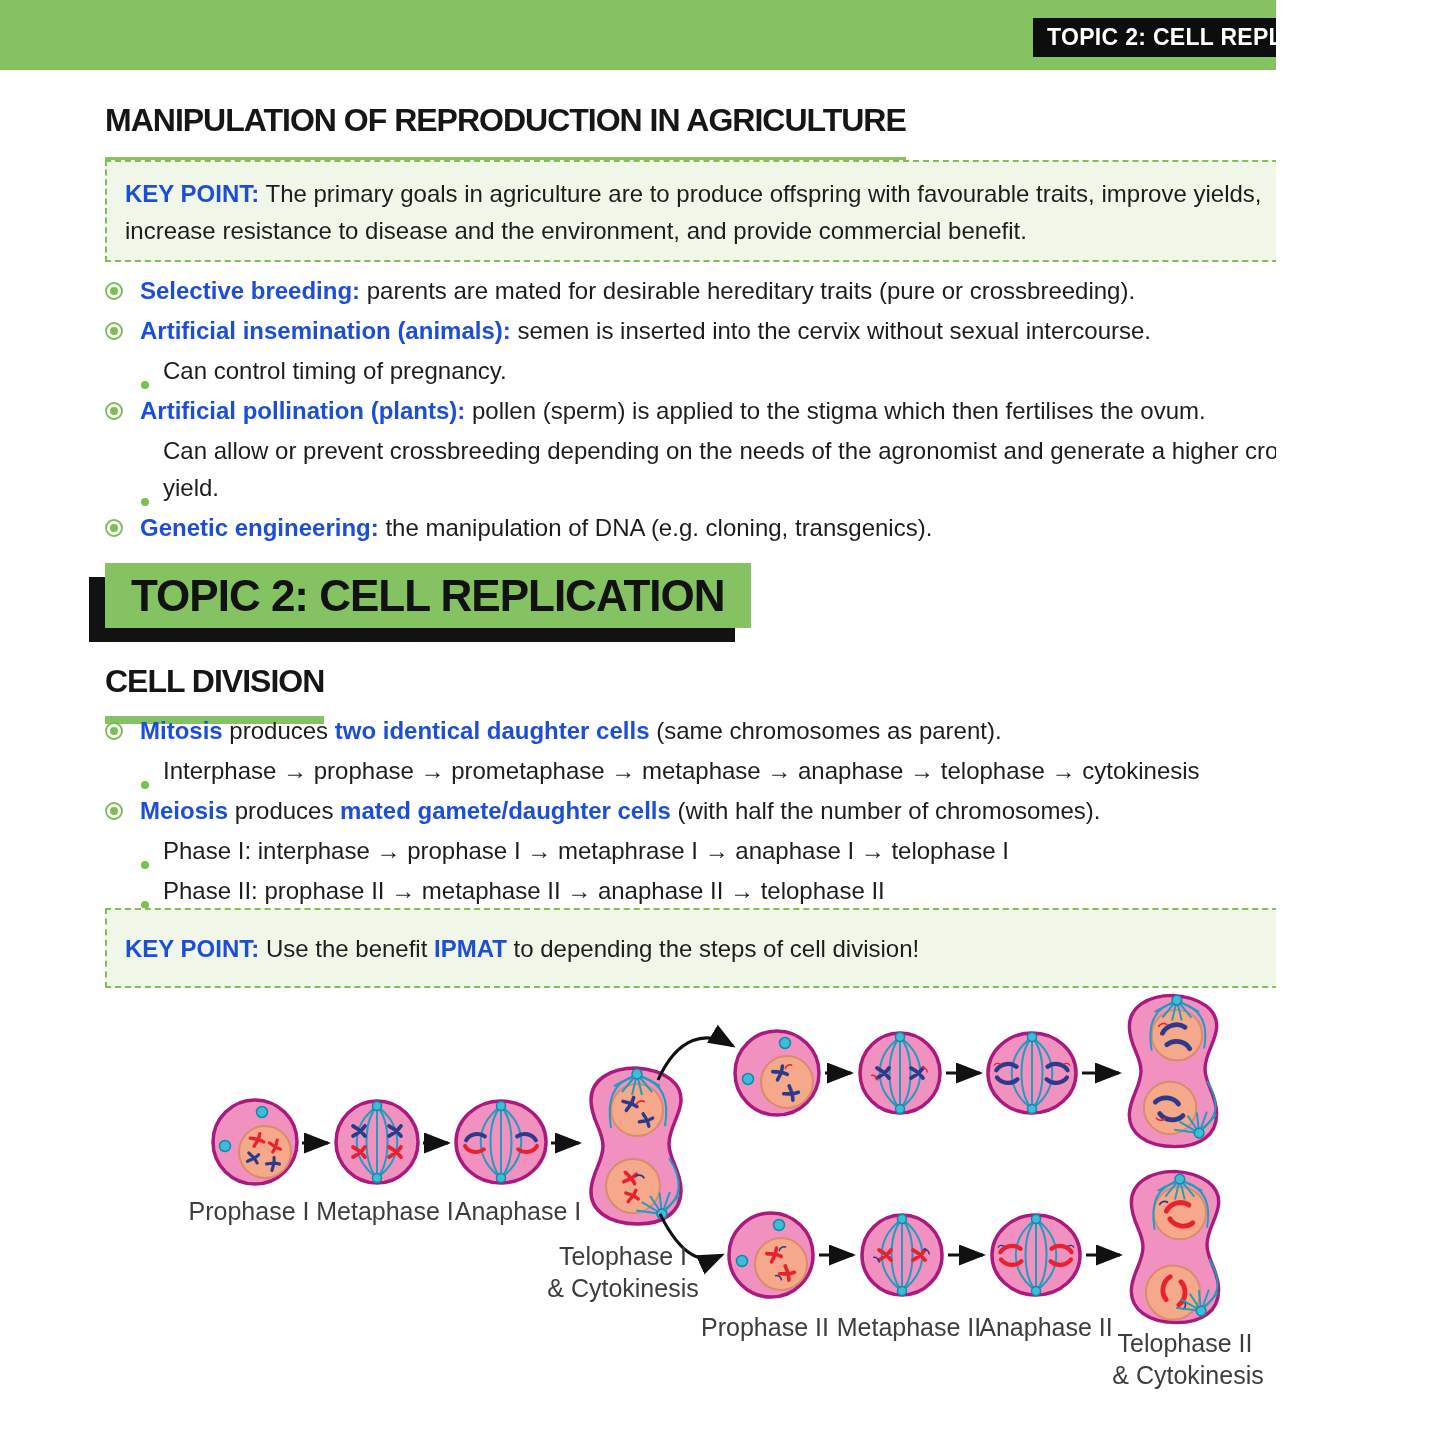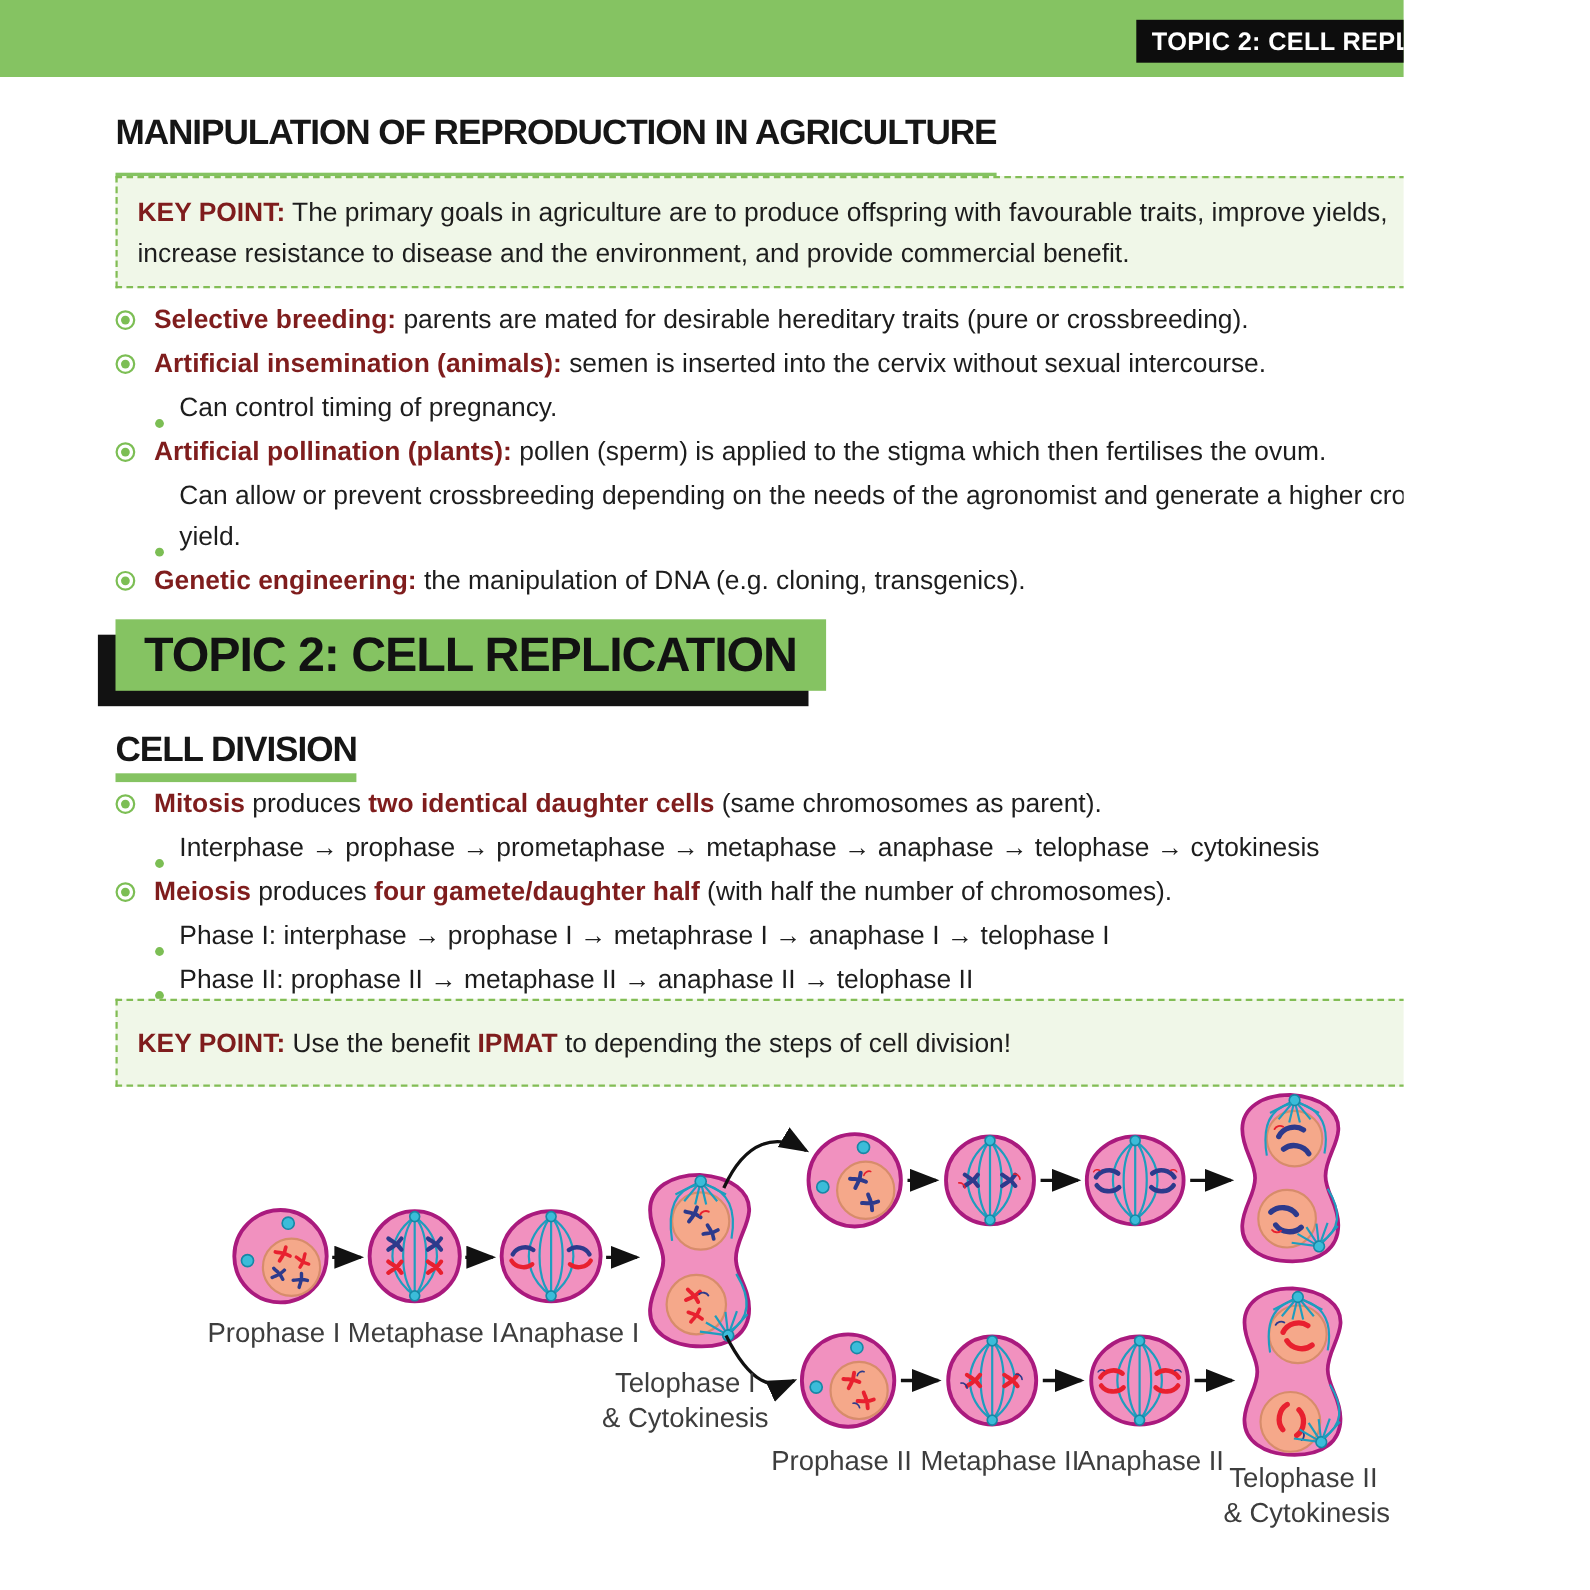--- a/index.html
+++ b/index.html
@@ -8,42 +8,42 @@
   
   .topbar{position:absolute;left:0;top:0;width:1445px;height:70px;background:#85C362;}
   .topbar-corner{position:absolute;right:0;top:0;width:90px;height:70px;background:#A6D584;}
   .toptag{position:absolute;left:1033px;top:18px;width:359px;height:39px;background:#0d0d0d;
           display:flex;align-items:center;justify-content:center;color:#ffffff;
           font-weight:bold;font-size:23px;letter-spacing:.3px;}
   
   .h1{position:absolute;left:105px;top:102px;font-size:32px;font-weight:bold;letter-spacing:-1px;
       color:#161616;border-bottom:9px solid #85C362;padding-bottom:18px;display:inline-block;}
   .h2{position:absolute;left:105px;top:663px;font-size:32px;font-weight:bold;letter-spacing:-1px;
-      color:#161616;border-bottom:8px solid #85C362;padding-bottom:3px;display:inline-block;}
+      color:#161616;border-bottom:8px solid #85C362;padding-bottom:16px;display:inline-block;}
   .big-title{position:absolute;left:105px;top:563px;height:65px;line-height:65px;background:#85C362;
       color:#121212;font-size:44px;font-weight:bold;letter-spacing:-1px;padding:0 26px;
       box-shadow:-16px 14px 0 0 #121212;display:inline-block;}
   
   .kp{position:absolute;left:105px;width:1233px;background:#F0F7E8;border:2px dashed #82BD55;
       font-size:24px;line-height:37px;color:#1d1d1d;box-sizing:border-box;padding:13px 18px;}
   .kp1{top:160px;height:102px;}
   .kp2{top:908px;height:80px;display:flex;align-items:center;}
   
   .list{position:absolute;left:105px;width:1240px;font-size:24px;line-height:37px;color:#1d1d1d;}
   .list1{top:272px;}
   .list2{top:712px;}
   .li{display:flex;margin-bottom:3px;}
   .li .txt{flex:1;}
   .ring{flex:0 0 14px;width:14px;height:14px;border:2px solid #7CBE54;border-radius:50%;
         margin:10px 17px 0 0;position:relative;}
   .ring::after{content:"";position:absolute;left:3px;top:3px;width:8px;height:8px;border-radius:50%;
         background:#7CBE54;}
   .sub{display:flex;margin:0 0 3px 36px;align-items:flex-end;}
   .dot{flex:0 0 8px;width:8px;height:8px;border-radius:50%;background:#7CBE54;margin:14px 14px 0 0;}
-  b{font-weight:bold;color:#7f1d1d;}
+  b{font-weight:bold;color:#1d4ed8;}
   
   .diagram{position:absolute;left:0;top:985px;width:1445px;height:430px;}
   .dlabel{font-size:25px;fill:#3d3d3d;text-anchor:middle;font-family:"Liberation Sans","DejaVu Sans",sans-serif;}
   
   .pagenum{position:absolute;left:1354px;top:1359px;width:66px;height:66px;border-radius:50%;
       background:#93CA6D;display:flex;align-items:center;justify-content:center;
       font-size:24px;font-weight:bold;color:#1c1c1c;}
 </style>
 </head>
 <body>
@@ -96,21 +96,21 @@
     <div class="li">
       <span class="ring"></span>
       <div class="txt"><b>Mitosis</b><span> produces </span><b>two identical daughter cells</b><span> (same chromosomes as parent).</span></div>
     </div>
     <div class="sub">
       <span class="dot"></span>
       <div class="txt">Interphase → prophase → prometaphase → metaphase → anaphase → telophase → cytokinesis</div>
     </div>
     <div class="li">
       <span class="ring"></span>
-      <div class="txt"><b>Meiosis</b><span> produces </span><b>four gamete/daughter half</b><span> (with half the number of chromosomes).</span></div>
+      <div class="txt"><b>Meiosis</b><span> produces </span><b>mated gamete/daughter cells</b><span> (with half the number of chromosomes).</span></div>
     </div>
     <div class="sub">
       <span class="dot"></span>
       <div class="txt">Phase I: interphase → prophase I → metaphrase I → anaphase I → telophase I</div>
     </div>
     <div class="sub">
       <span class="dot"></span>
       <div class="txt">Phase II: prophase II → metaphase II → anaphase II → telophase II</div>
     </div>
   </div>

